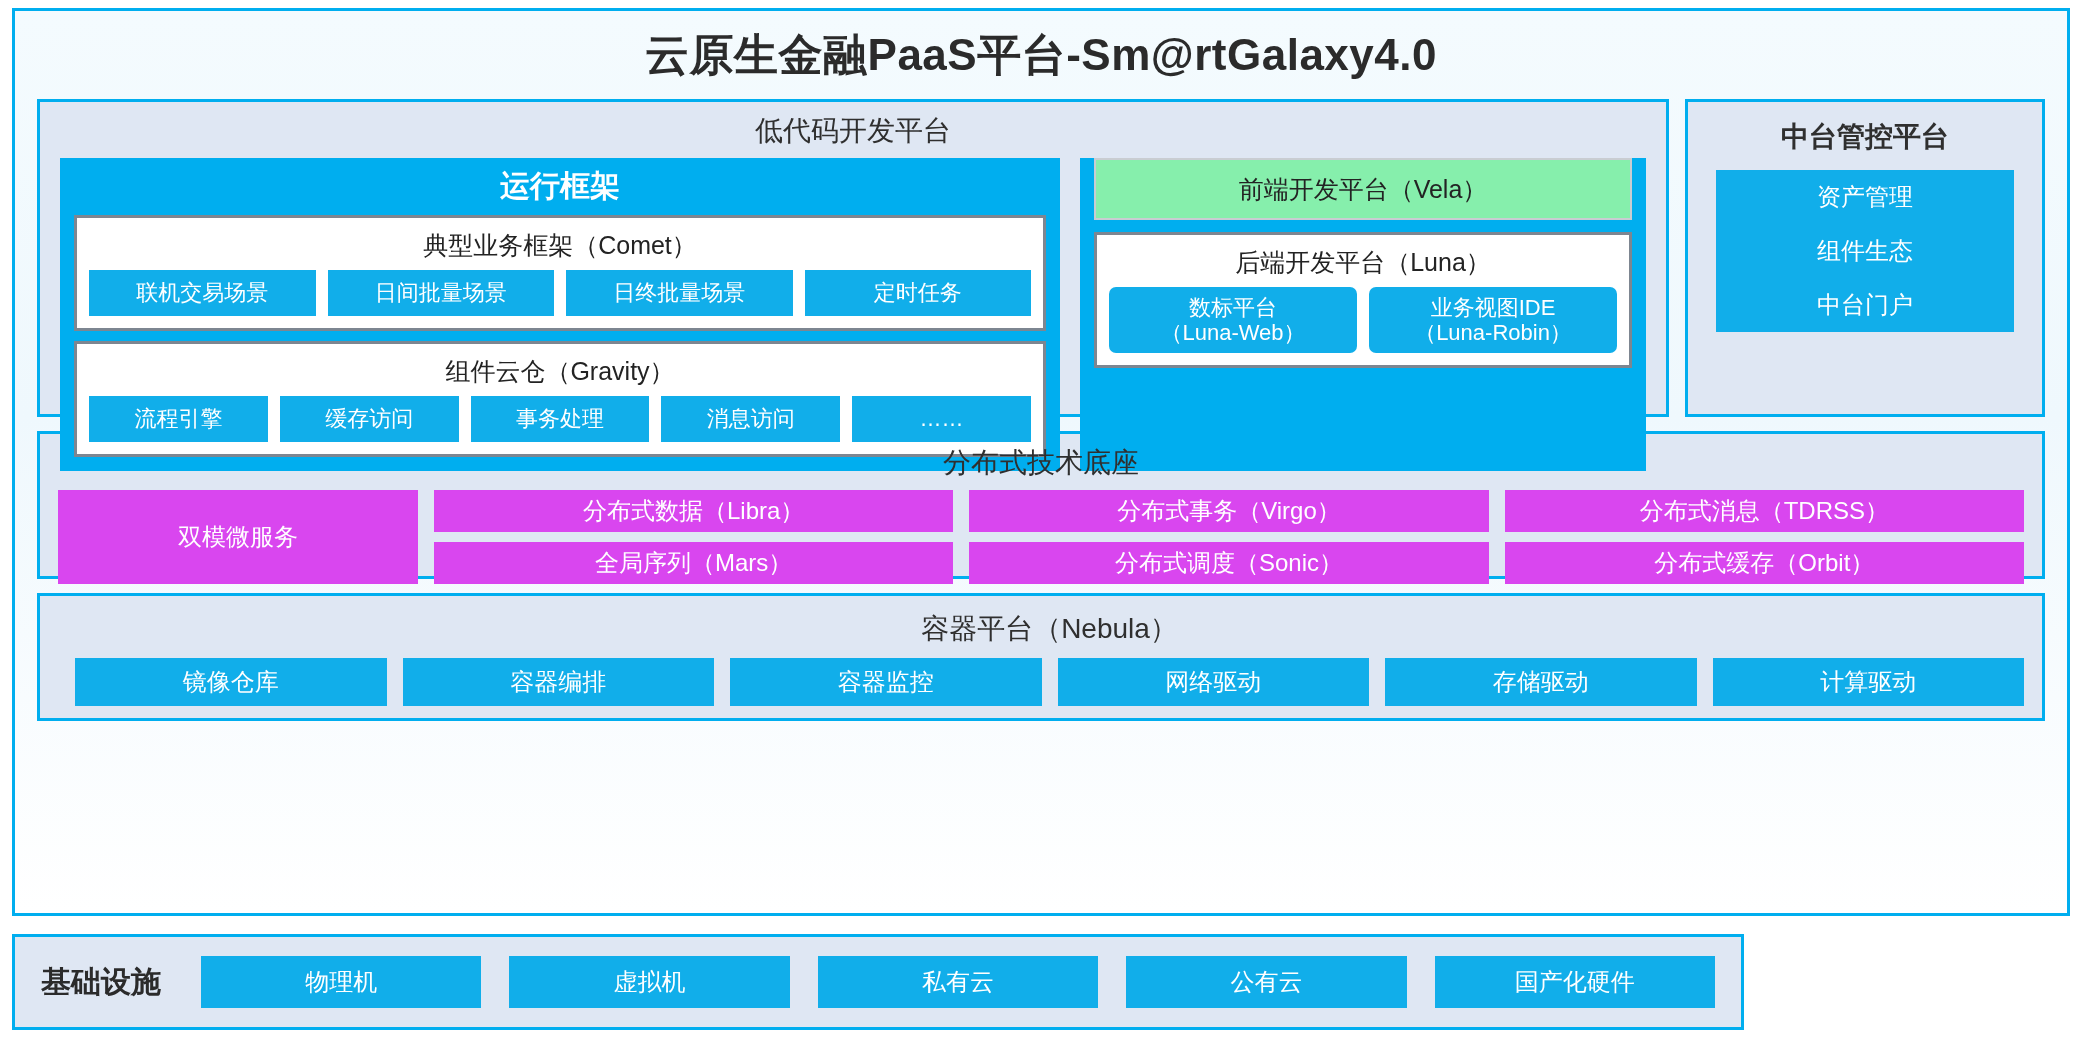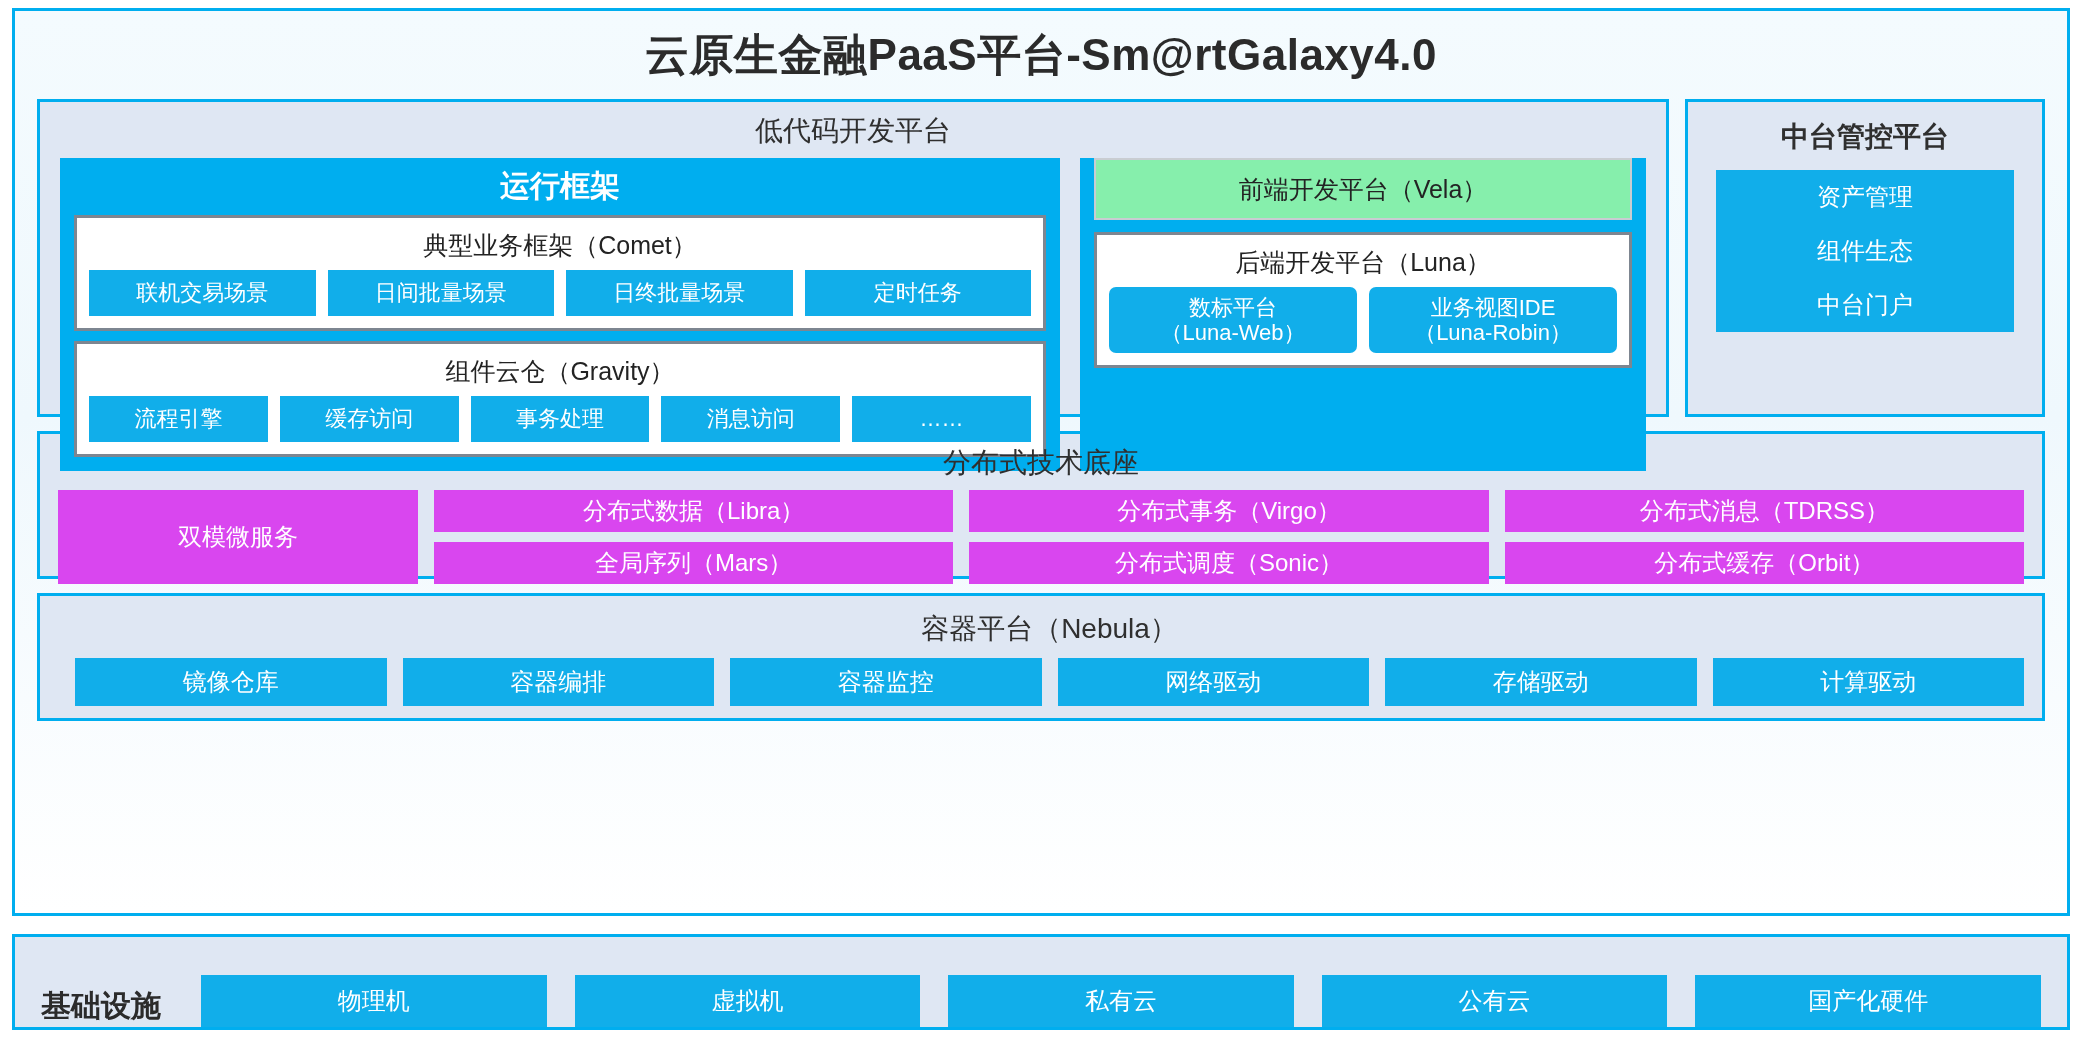--- a/index.html
+++ b/index.html
@@ -193,25 +193,25 @@
     color: #ffffff;
     font-size: 24px;
     height: 48px;
     display: flex; align-items: center; justify-content: center;
   }
 
   
   .infra-card {
     position: absolute;
     left: 12px; top: 934px;
-    width: 2058px; height: 96px;
+    width: 1732px; height: 96px;
     border: 3px solid #00AEEF;
     background: #DFE7F3;
     display: flex;
-    align-items: flex-end;
+    align-items: center;
     padding: 0 26px;
     gap: 30px;
   }
   .infra-label {
     font-size: 30px;
     font-weight: 700;
     color: #2b2b2b;
     flex: 0 0 auto;
     padding-right: 10px;
   }

